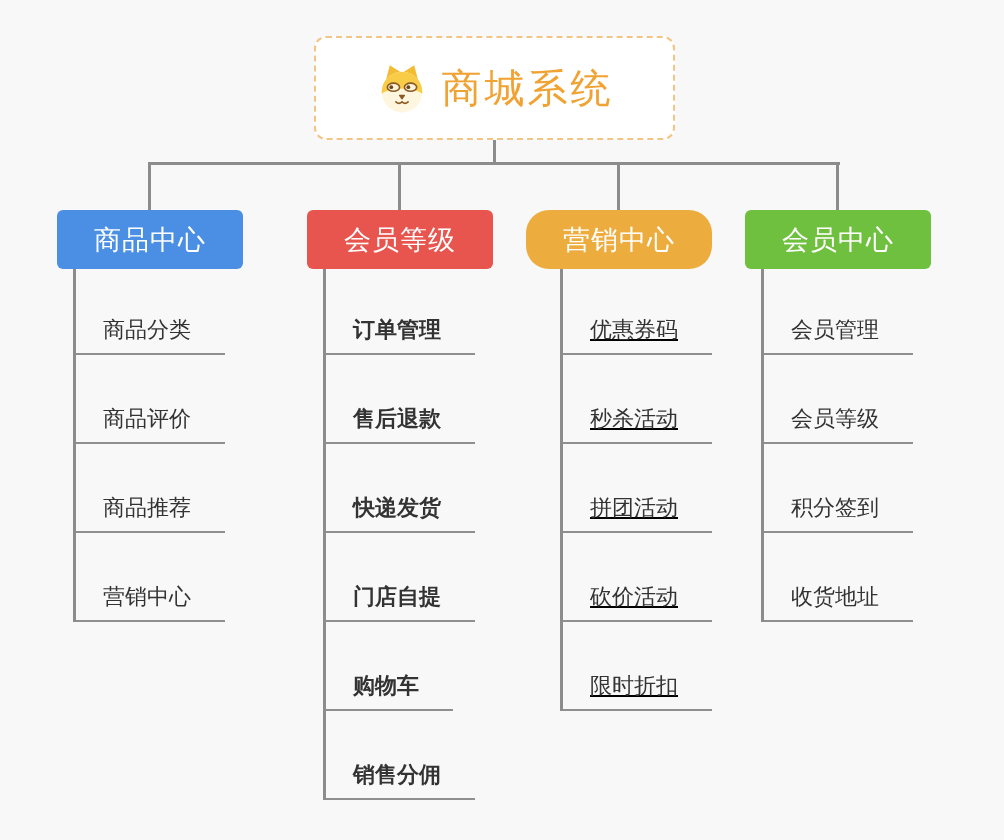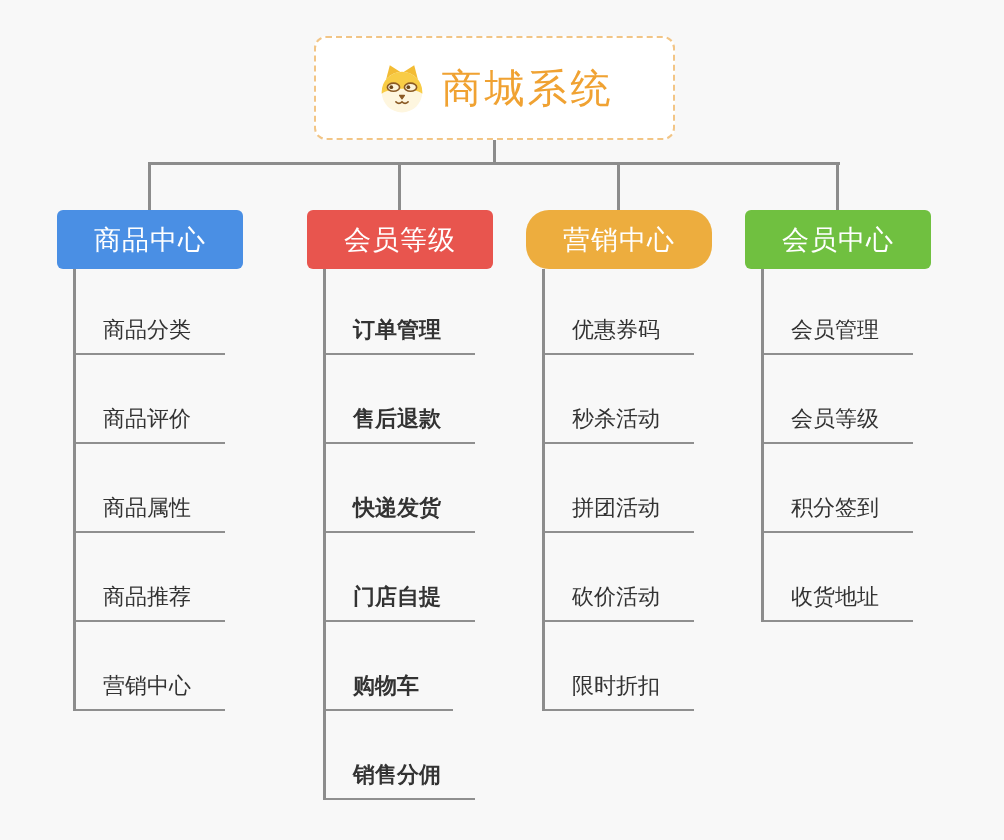--- a/index.html
+++ b/index.html
@@ -96,35 +96,34 @@
       <div class="conn" style="left: 148px; top: 162px; width: 3px; height: 48px; background: rgb(140, 140, 140);"></div>
       <div class="conn" style="left: 398px; top: 162px; width: 3px; height: 48px; background: rgb(140, 140, 140);"></div>
       <div class="conn" style="left: 617px; top: 162px; width: 3px; height: 48px; background: rgb(140, 140, 140);"></div>
       <div class="conn" style="left: 836px; top: 162px; width: 3px; height: 48px; background: rgb(140, 140, 140);"></div>
     </div>
   <div id="branches">
       <div class="branch-head" style="left: 57px; background: rgb(74, 143, 228);">商品中心</div>
       <div class="branch-items" style="left: 73px;">
         <span class="branch-item">商品分类</span>
         <span class="branch-item">商品评价</span>
-        <span class="branch-item">商品属性</span>
         <span class="branch-item">商品推荐</span>
         <span class="branch-item">营销中心</span>
       </div>
       <div class="branch-head" style="left: 307px; background: rgb(232, 85, 78);">会员等级</div>
       <div class="branch-items" style="left: 323px; font-weight: bold;">
         <span class="branch-item">订单管理</span>
         <span class="branch-item">售后退款</span>
         <span class="branch-item">快递发货</span>
         <span class="branch-item">门店自提</span>
         <span class="branch-item">购物车</span>
         <span class="branch-item">销售分佣</span>
       </div>
       <div class="branch-head" style="left: 526px; background: rgb(237, 173, 62); border-radius: 23px;">营销中心</div>
-      <div class="branch-items" style="left: 542px;">
+      <div class="branch-items" style="left: 560px; text-decoration: underline;">
         <span class="branch-item">优惠券码</span>
         <span class="branch-item">秒杀活动</span>
         <span class="branch-item">拼团活动</span>
         <span class="branch-item">砍价活动</span>
         <span class="branch-item">限时折扣</span>
       </div>
       <div class="branch-head" style="left: 745px; background: rgb(112, 192, 64);">会员中心</div>
       <div class="branch-items" style="left: 761px;">
         <span class="branch-item">会员管理</span>
         <span class="branch-item">会员等级</span>

